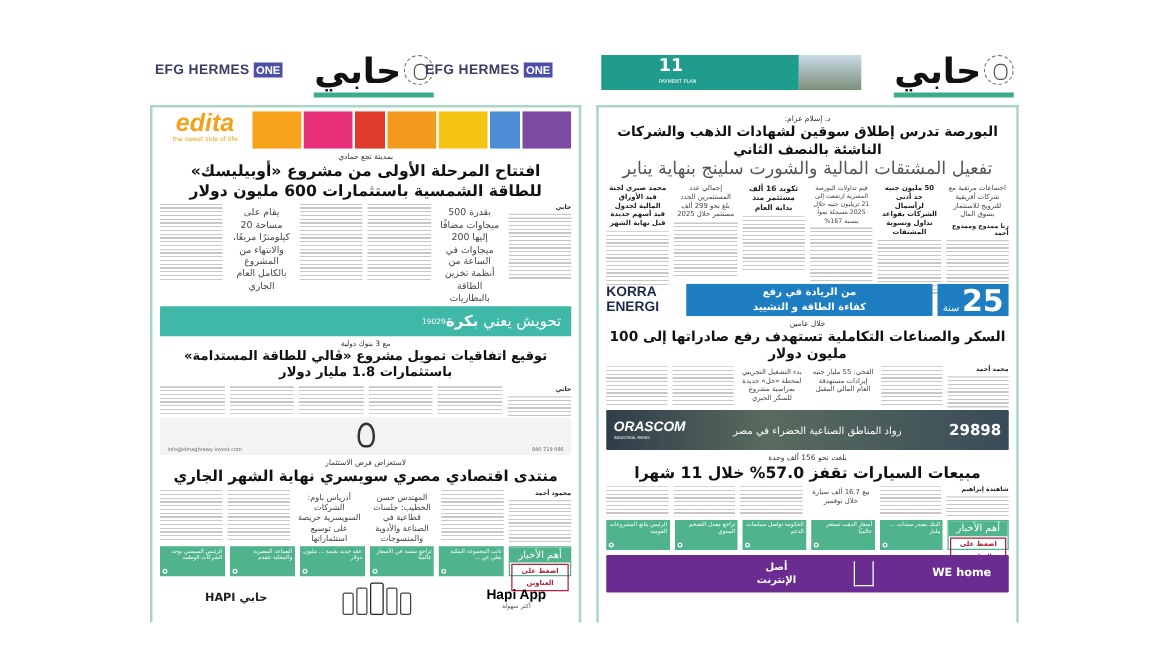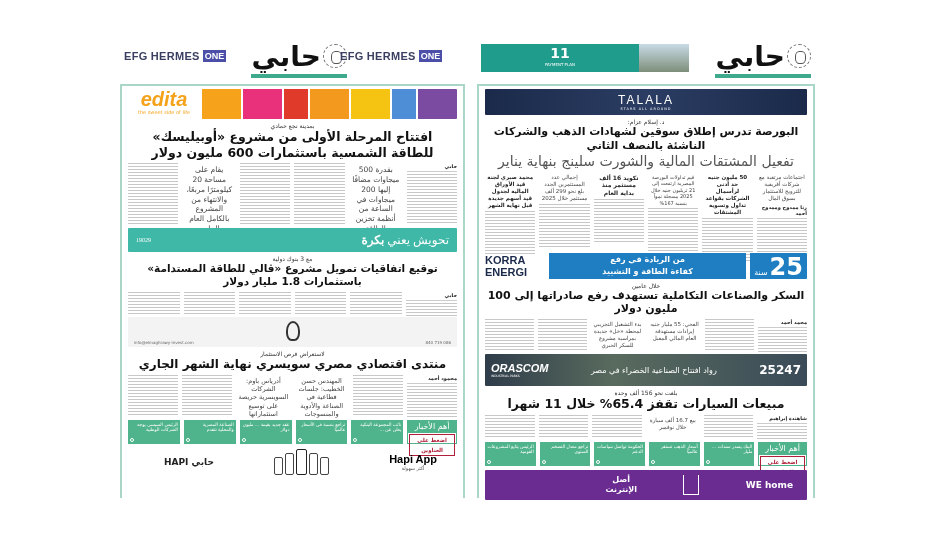--- a/index.html
+++ b/index.html
@@ -87,21 +87,21 @@
         </div>
       <div class="col">
           <div class="txt"></div>
         </div>
       <div class="col pull">يقام على مساحة 20 كيلومترًا مربعًا، والانتهاء من المشروع بالكامل العام الجاري</div>
       <div class="col">
           <div class="txt"></div>
         </div>
     </div>
 
-    <div class="ad" style="height:24px; background:#3fb8a8; margin-top:3px; display:flex; align-items:center; justify-content:space-between; padding:0 8px;font-family:Liberation Serif, serif;">
+    <div class="ad" style="height:24px; background:#3fb8a8; margin-top:20px; display:flex; align-items:center; padding:0 8px;">
       <span style="color:#fff; font-size:12px;"><span>تحويش يعني</span> <b>بكرة</b></span>
       <span style="color:#fff; font-size:6px; direction:ltr;">19029</span>
     </div>
 
     <div class="kicker">مع 3 بنوك دولية</div>
     <div class="headline" style="font-size:10.5px;">توقيع اتفاقيات تمويل مشروع «ڤالي للطاقة المستدامة» باستثمارات 1.8 مليار دولار</div>
     <div class="cols" style="height:22px;">
       <div class="col">
           <div class="byline">حابي</div>
           <div class="txt" style="height:14px;"></div>
@@ -180,35 +180,29 @@
 
 <div class="page" id="page-right">
   <div class="masthead">
     <div class="logo">
       <span class="word">حابي</span>
       <span class="emblem"></span>
       <span class="strip"></span>
     </div>
     <div style="position:absolute; left:4px; top:4px; width:208px; height:28px; display:flex;">
       <div style="width:50px; background:linear-gradient(180deg,#c9dbe6,#7d8f7a);"></div>
-      <div style="flex:1; background:#1f9c8c; color:#fff; text-align:center;">
+      <div style="flex:1; background:#1f9c8c; color:#fff; text-align:left;padding-left:46px;">
         <div style="font-size:14px; font-weight:bold; line-height:18px;">11</div>
         <div style="font-size:4px;">PAYMENT PLAN</div>
       </div>
     </div>
   </div>
 
   <div class="frame">
 
-    <div class="ad" style="height:26px; background:linear-gradient(90deg,#1b2a4a,#2b3d63,#1b2a4a); display:flex; align-items:center; justify-content:center; gap:30px;">
-      <div style="text-align:center; color:#fff;">
-        <div style="font-family:'Liberation Sans',sans-serif; font-size:12px; letter-spacing:2px; direction:ltr;">TALALA</div>
-        <div style="font-size:3.5px; letter-spacing:1px; direction:ltr;">STARS ALL AROUND</div>
-      </div>
-    </div>
 
     <div class="kicker">د. إسلام عزام:</div>
     <div class="headline" style="font-size:11px;">البورصة تدرس إطلاق سوقين لشهادات الذهب والشركات الناشئة بالنصف الثاني</div>
     <div class="subhead">تفعيل المشتقات المالية والشورت سلينج بنهاية يناير</div>
     <div class="cols" style="height:78px;">
       <div class="col">
           <div class="pull" style="font-size:5.5px;">اجتماعات مرتقبة مع شركات أفريقية للترويج للاستثمار بسوق المال</div>
           <div class="byline">رنا ممدوح وممدوح أحمد</div>
           <div class="txt" style="height:36px;"></div>
         </div>
@@ -260,30 +254,30 @@
       <div class="col pull" style="font-size:5.5px;">بدء التشغيل التجريبي لمحطة «خل» جديدة بمراسية مشروع للسكر الحبري</div>
       <div class="col">
           <div class="txt"></div>
         </div>
       <div class="col">
           <div class="txt"></div>
         </div>
     </div>
 
     <div class="ad" style="height:32px; margin-top:3px; background:linear-gradient(90deg,#2f3d4a,#596b5e 40%,#3a4b58); display:flex; align-items:center; justify-content:space-between; padding:0 6px; color:#fff;">
-      <span style="font-size:12px; font-weight:bold; direction:ltr;">25247</span>
-      <span style="font-size:8px;">رواد افتتاح الصناعية الخضراء في مصر</span>
+      <span style="font-size:12px; font-weight:bold; direction:ltr;">29898</span>
+      <span style="font-size:8px;">رواد المناطق الصناعية الخضراء في مصر</span>
       <span style="text-align:left; direction:ltr;">
         <span style="display:block; font-family:'Liberation Sans',sans-serif; font-weight:bold; font-style:italic; font-size:11px;">ORASCOM</span>
         <span style="display:block; font-size:3px;">INDUSTRIAL PARKS</span>
       </span>
     </div>
 
     <div class="kicker">بلغت نحو 156 ألف وحدة</div>
-    <div class="headline" style="font-size:12.5px;">مبيعات السيارات تقفز 65.4% خلال 11 شهرا</div>
+    <div class="headline" style="font-size:12.5px;">مبيعات السيارات تقفز 57.0% خلال 11 شهرا</div>
     <div class="cols" style="height:24px;">
       <div class="col">
           <div class="byline">شاهندة إبراهيم</div>
           <div class="txt" style="height:14px;"></div>
         </div>
       <div class="col">
           <div class="txt"></div>
         </div>
       <div class="col pull" style="font-size:5.5px;">بيع 16.7 ألف سيارة خلال نوفمبر</div>
       <div class="col">

